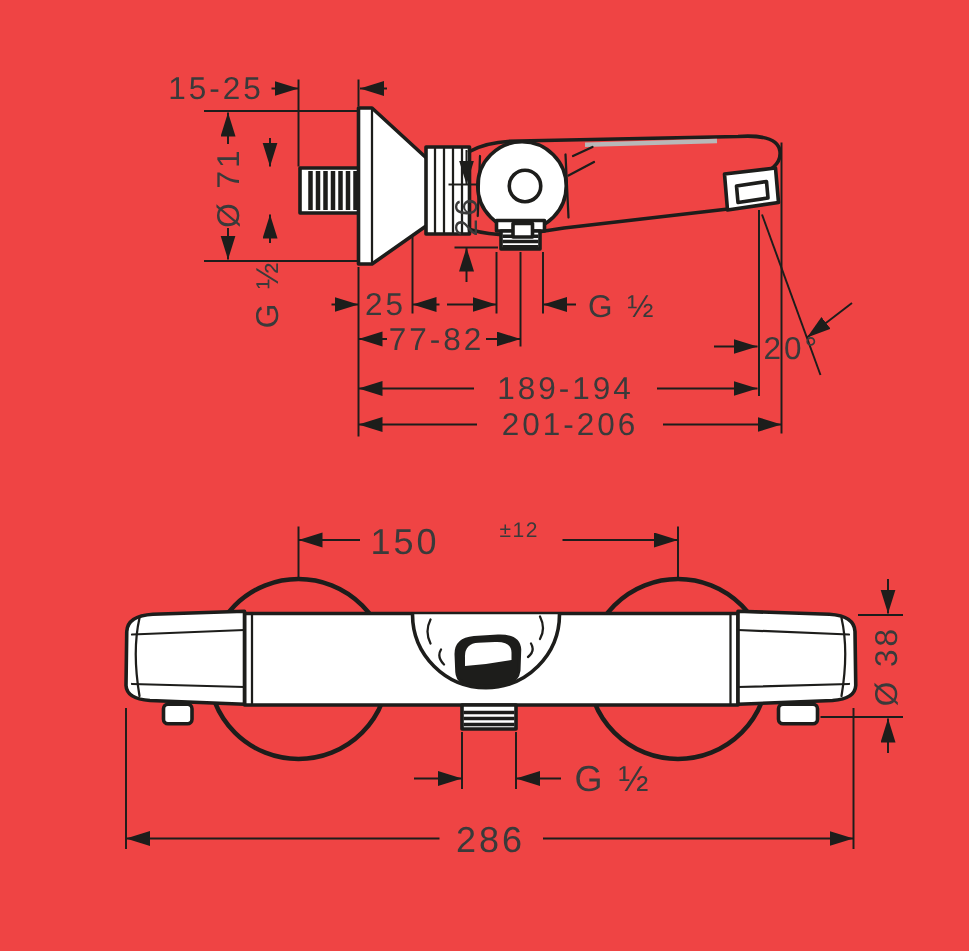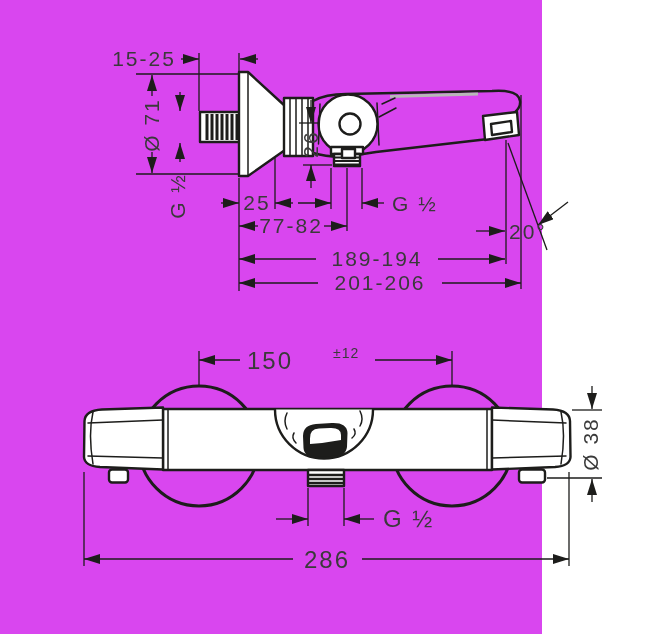--- a/index.html
+++ b/index.html
@@ -1,16 +1,16 @@
 <!DOCTYPE html>
 <html><head>
 <meta charset="utf-8">
 <style>
   html,body{margin:0;padding:0;background:#ffffff;}
-  .stage{width:542px;height:634px;background:#d946ef;position:relative;font-family:"Liberation Sans",sans-serif;}
+  .stage{width:646px;height:634px;background:#ef4444;position:relative;font-family:"Liberation Sans",sans-serif;}
   svg text{fill:#3a3a3a;font-family:"Liberation Sans",sans-serif;letter-spacing:2px;}
   .dimtxt{font-size:21px;}
   .dimtxt-big{font-size:24px;}
   .dimtxt-sup{font-size:14px;letter-spacing:1px;}
   .part{stroke:#1d1d1b;stroke-width:2.4;fill:#ffffff;stroke-linejoin:round;stroke-linecap:round;}
   .partline{stroke:#1d1d1b;stroke-width:2.4;fill:none;stroke-linejoin:round;stroke-linecap:round;}
   .thin{stroke:#1d1d1b;stroke-width:1.5;fill:none;stroke-linecap:round;}
   .dim{stroke:#1d1d1b;stroke-width:1.3;fill:none;}
   .bar3{stroke:#1d1d1b;stroke-width:3;fill:none;}
 </style>

